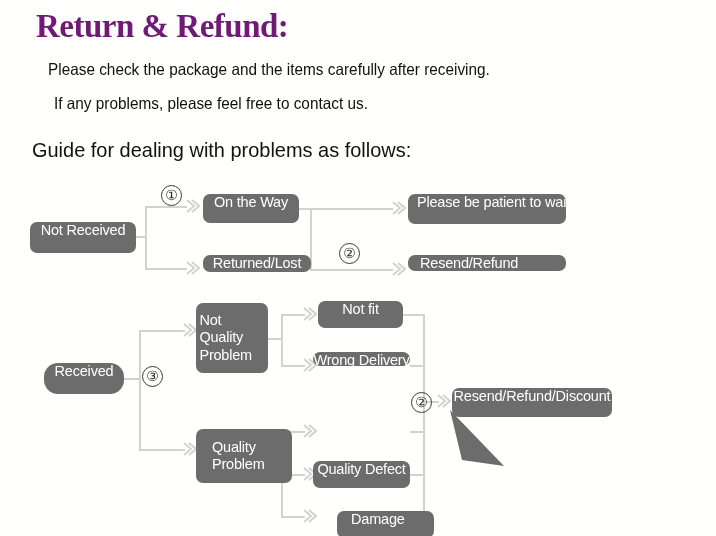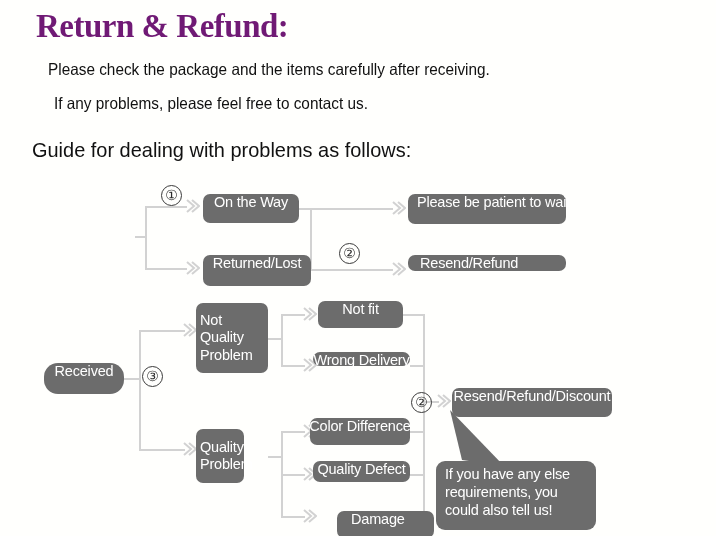--- a/index.html
+++ b/index.html
@@ -65,23 +65,23 @@
     text-align: center;
     font-family: "Liberation Sans", sans-serif;
     font-size: 14.5px;
     line-height: 1.18;
     padding: 0 6px;
     white-space: nowrap;
     letter-spacing: -0.2px;
   }
   .node.multiline {
     white-space: normal;
-    justify-content: flex-start;
+    justify-content: flex-end;
     text-align: left;
-    padding: 4px 4px;
+    padding: 4px 16px;
     align-items: center;
   }
 
   
   .ln {
     position: absolute;
     background: #d2d2d2;
   }
   .lnh { height: 2px; }
   .lnv { width: 2px; }
@@ -251,81 +251,78 @@
         <path d="M6 2 L13 8 L6 14" fill="none" stroke="#d2d2d2" stroke-width="2"></path>
       </svg>
   </div>
   <div class="arrow" style="left:437px; top:393px;">
     <svg width="14" height="16" viewBox="0 0 14 16">
         <path d="M1 2 L8 8 L1 14" fill="none" stroke="#d2d2d2" stroke-width="2"></path>
         <path d="M6 2 L13 8 L6 14" fill="none" stroke="#d2d2d2" stroke-width="2"></path>
       </svg>
   </div>
 
+  <div class="node" style="left:30px; top:222px; width:106px; height:31px;">
+    <span>Not Received</span>
+  </div>
 
   <div class="node" style="left:203px; top:194px; width:96px; height:29px;">
     <span>On the Way</span>
   </div>
 
-  <div class="node" style="left:203px; top:255px; width:108px; height:31px;">
+  <div class="node" style="left:203px; top:255px; width:108px; height:17px;">
     <span>Returned/Lost</span>
   </div>
 
   <div class="node" style="left:408px; top:194px; width:158px; height:30px;padding-left:19px;">
     <span>Please be patient to wait</span>
   </div>
 
   <div class="node" style="left:408px; top:255px; width:158px; height:16px;">
     <span style="width:100%; text-align:left; padding-left:6px; box-sizing:border-box;">Resend/Refund</span>
   </div>
 
   <div class="node" style="left:44px; top:363px; width:80px; height:31px;border-radius:14px;">
     <span>Received</span>
   </div>
 
   <div class="node multiline" style="left:196px; top:303px; width:72px; height:70px;">
     <span>Not Quality Problem</span>
   </div>
 
-  <div class="node multiline" style="left:196px; top:429px; width:48px; height:54px;">
+  <div class="node multiline" style="left:196px; top:429px; width:96px; height:54px;">
     <span>Quality Problem</span>
   </div>
 
   <div class="node" style="left:318px; top:301px; width:85px; height:27px;">
     <span>Not fit</span>
   </div>
 
   <div class="node" style="left:313px; top:352px; width:97px; height:14px;">
     <span>Wrong Delivery</span>
   </div>
 
-  <div class="node" style="left:310px; top:418px; width:100px; height:27px;">
-    <span>Color Difference</span>
-  </div>
-
-  <div class="node" style="left:313px; top:461px; width:97px; height:21px;">
+
+  <div class="node" style="left:313px; top:461px; width:97px; height:27px;">
     <span>Quality Defect</span>
   </div>
 
   <div class="node" style="left:313px; top:511px; width:97px; height:27px;margin-left:24px;">
     <span style="width:100%; text-align:left; padding-left:8px; box-sizing:border-box;">Damage</span>
   </div>
 
   <div class="node" style="left:452px; top:388px; width:160px; height:29px;">
     <span>Resend/Refund/Discount</span>
   </div>
 
   <div id="bubble-tail">
     <svg width="70" height="62" viewBox="0 0 70 62">
       <path d="M8 2 L62 58 L20 52 Z" fill="#6c6c6c"></path>
     </svg>
   </div>
-  <div id="bubble">
-    <span>If you have any else requirements, you could also tell us!</span>
-  </div>
 
   <div class="circnum" style="left:161px; top:185px;">
     <span>①</span>
   </div>
   <div class="circnum" style="left:339px; top:243px;">
     <span>②</span>
   </div>
   <div class="circnum" style="left:142px; top:366px;">
     <span>③</span>
   </div>

